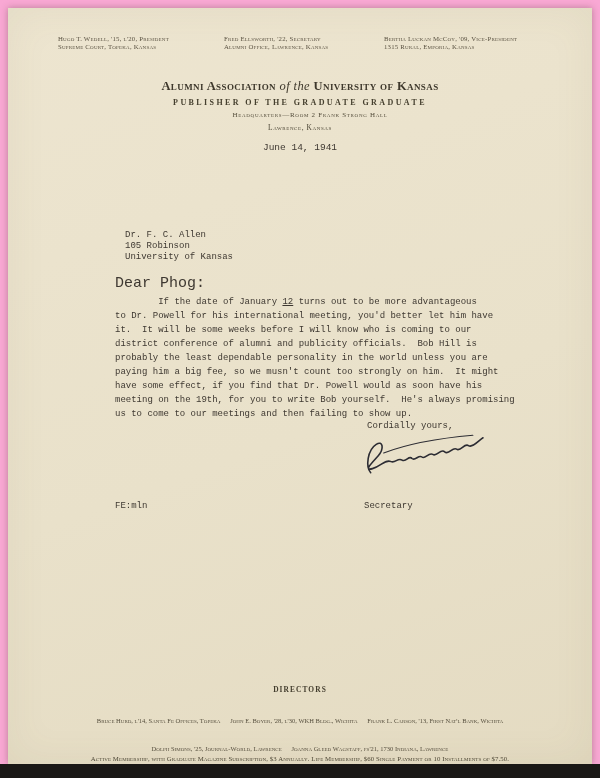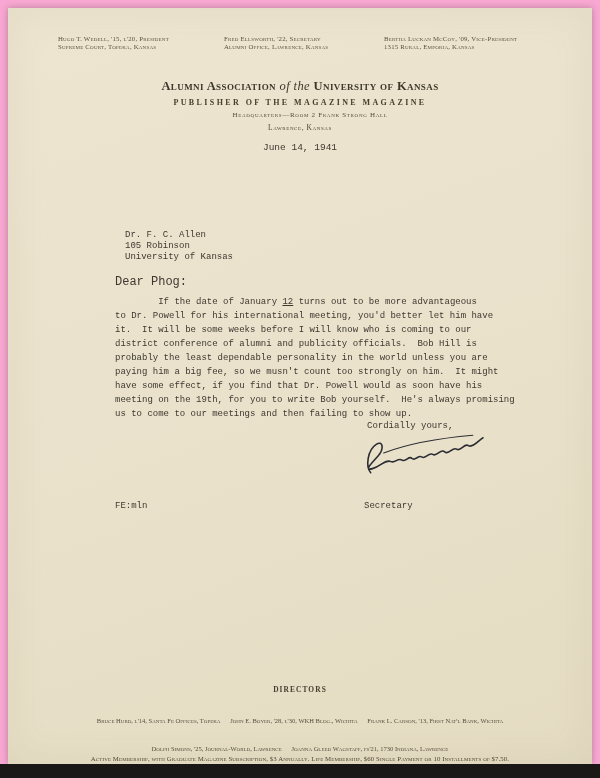--- a/index.html
+++ b/index.html
@@ -40,21 +40,21 @@
     font-variant:small-caps;font-size:7px;letter-spacing:.7px;color:#534c3a;padding-left:20px;
   }
   .city{
     position:absolute;top:115px;left:0;right:0;text-align:center;
     font-variant:small-caps;font-size:7.4px;letter-spacing:.6px;color:#4c4636;
   }
   
   .tw{font-family:"Liberation Mono", monospace;color:#3e3831;}
   .date{position:absolute;top:134px;left:0;right:0;text-align:center;font-size:9.5px;}
   .recipient{position:absolute;top:222px;left:117px;font-size:9px;line-height:11px;}
-  .salutation{position:absolute;top:267px;left:107px;font-size:12px;}
+  .salutation{position:absolute;top:267px;left:107px;font-size:15px;}
   .body-text{
     position:absolute;top:287px;left:107px;
     font-size:9px;line-height:14px;white-space:pre;
   }
   .body-text .u{text-decoration:underline;text-underline-offset:1px;}
   .closing{position:absolute;top:413px;left:359px;font-size:9px;}
   .ref{position:absolute;top:493px;left:107px;font-size:9px;}
   .signer-title{position:absolute;top:493px;left:356px;font-size:9px;}
   
   .signature{
@@ -90,21 +90,21 @@
         <div>Fred Ellsworth, '22, Secretary</div>
         <div>Alumni Office, Lawrence, Kansas</div>
       </div>
       <div class="officer c3">
         <div>Bertha Luckan McCoy, '09, Vice-President</div>
         <div>1315 Rural, Emporia, Kansas</div>
       </div>
     </div>
 
     <div class="org-title"><span>Alumni Association </span><span class="ital">of the</span><span> University of Kansas</span></div>
-    <div class="publisher">PUBLISHER OF THE MAGAZINE MAGAZINE</div>
+    <div class="publisher">PUBLISHER OF THE GRADUATE GRADUATE</div>
     <div class="hq">Headquarters—Room 2 Frank Strong Hall</div>
     <div class="city">Lawrence, Kansas</div>
 
     <div class="tw date">June 14, 1941</div>
 
     <div class="tw recipient">
       <div>Dr. F. C. Allen</div>
       <div>105 Robinson</div>
       <div>University of Kansas</div>
     </div>

